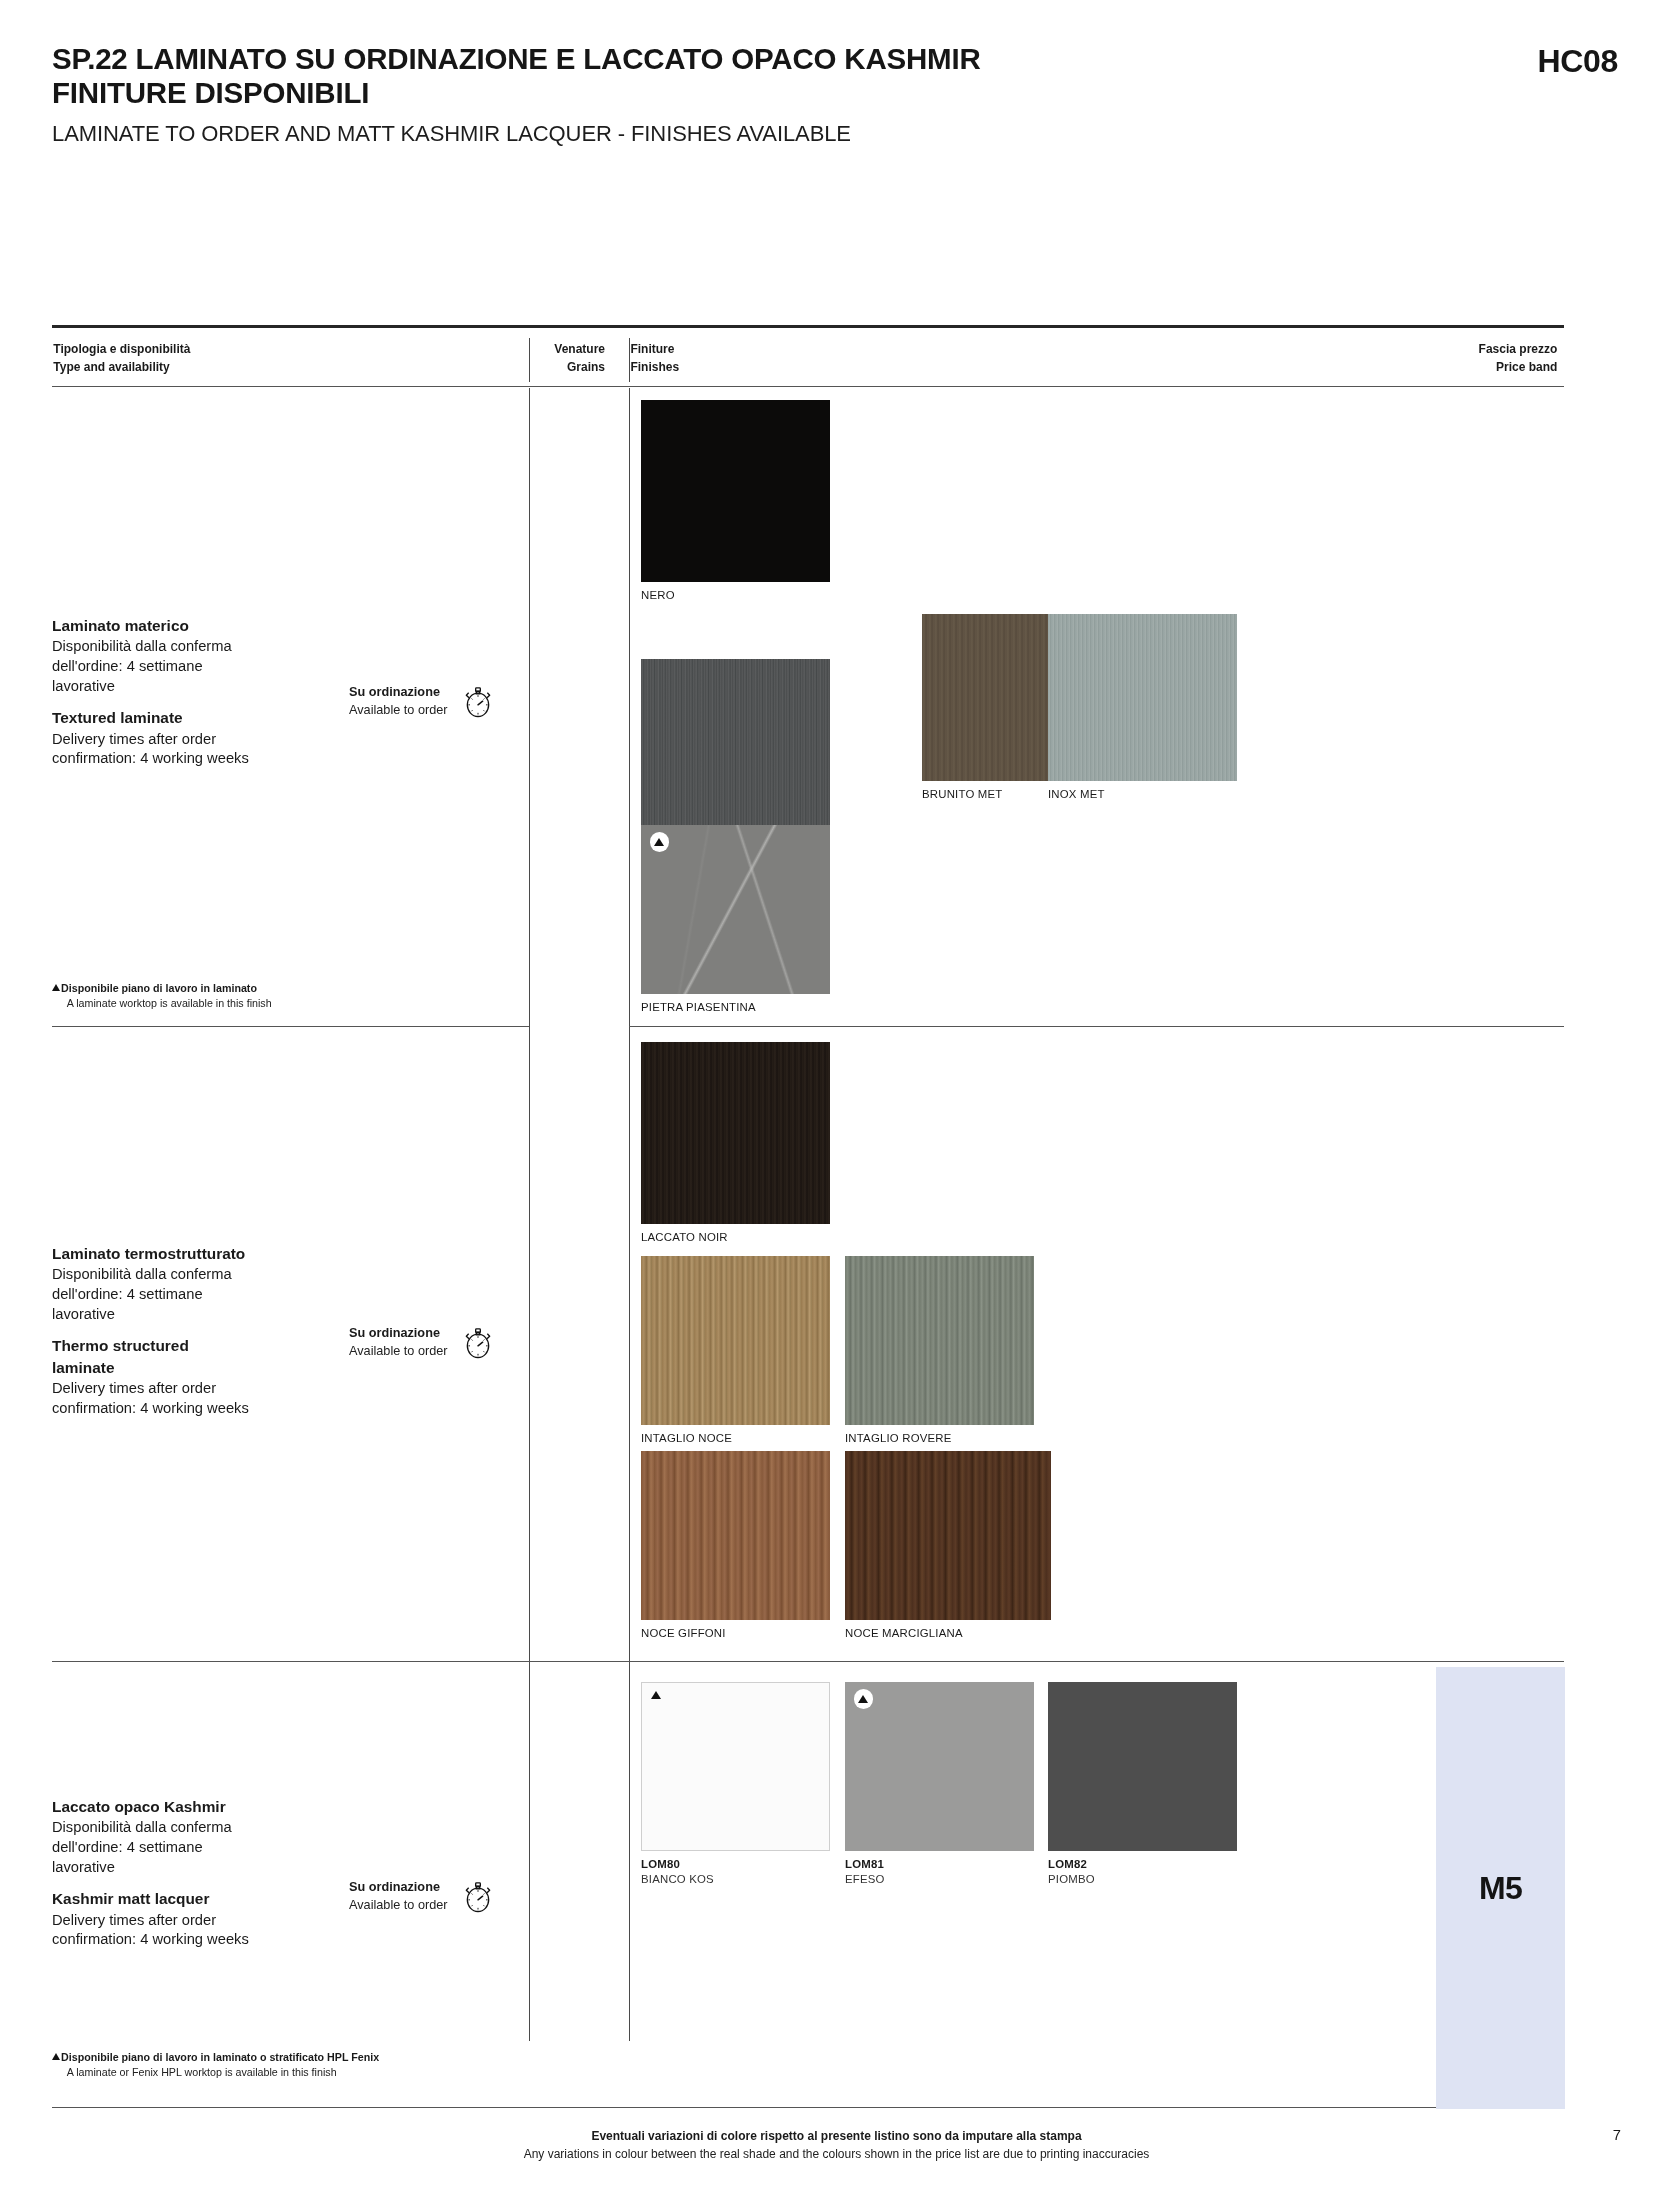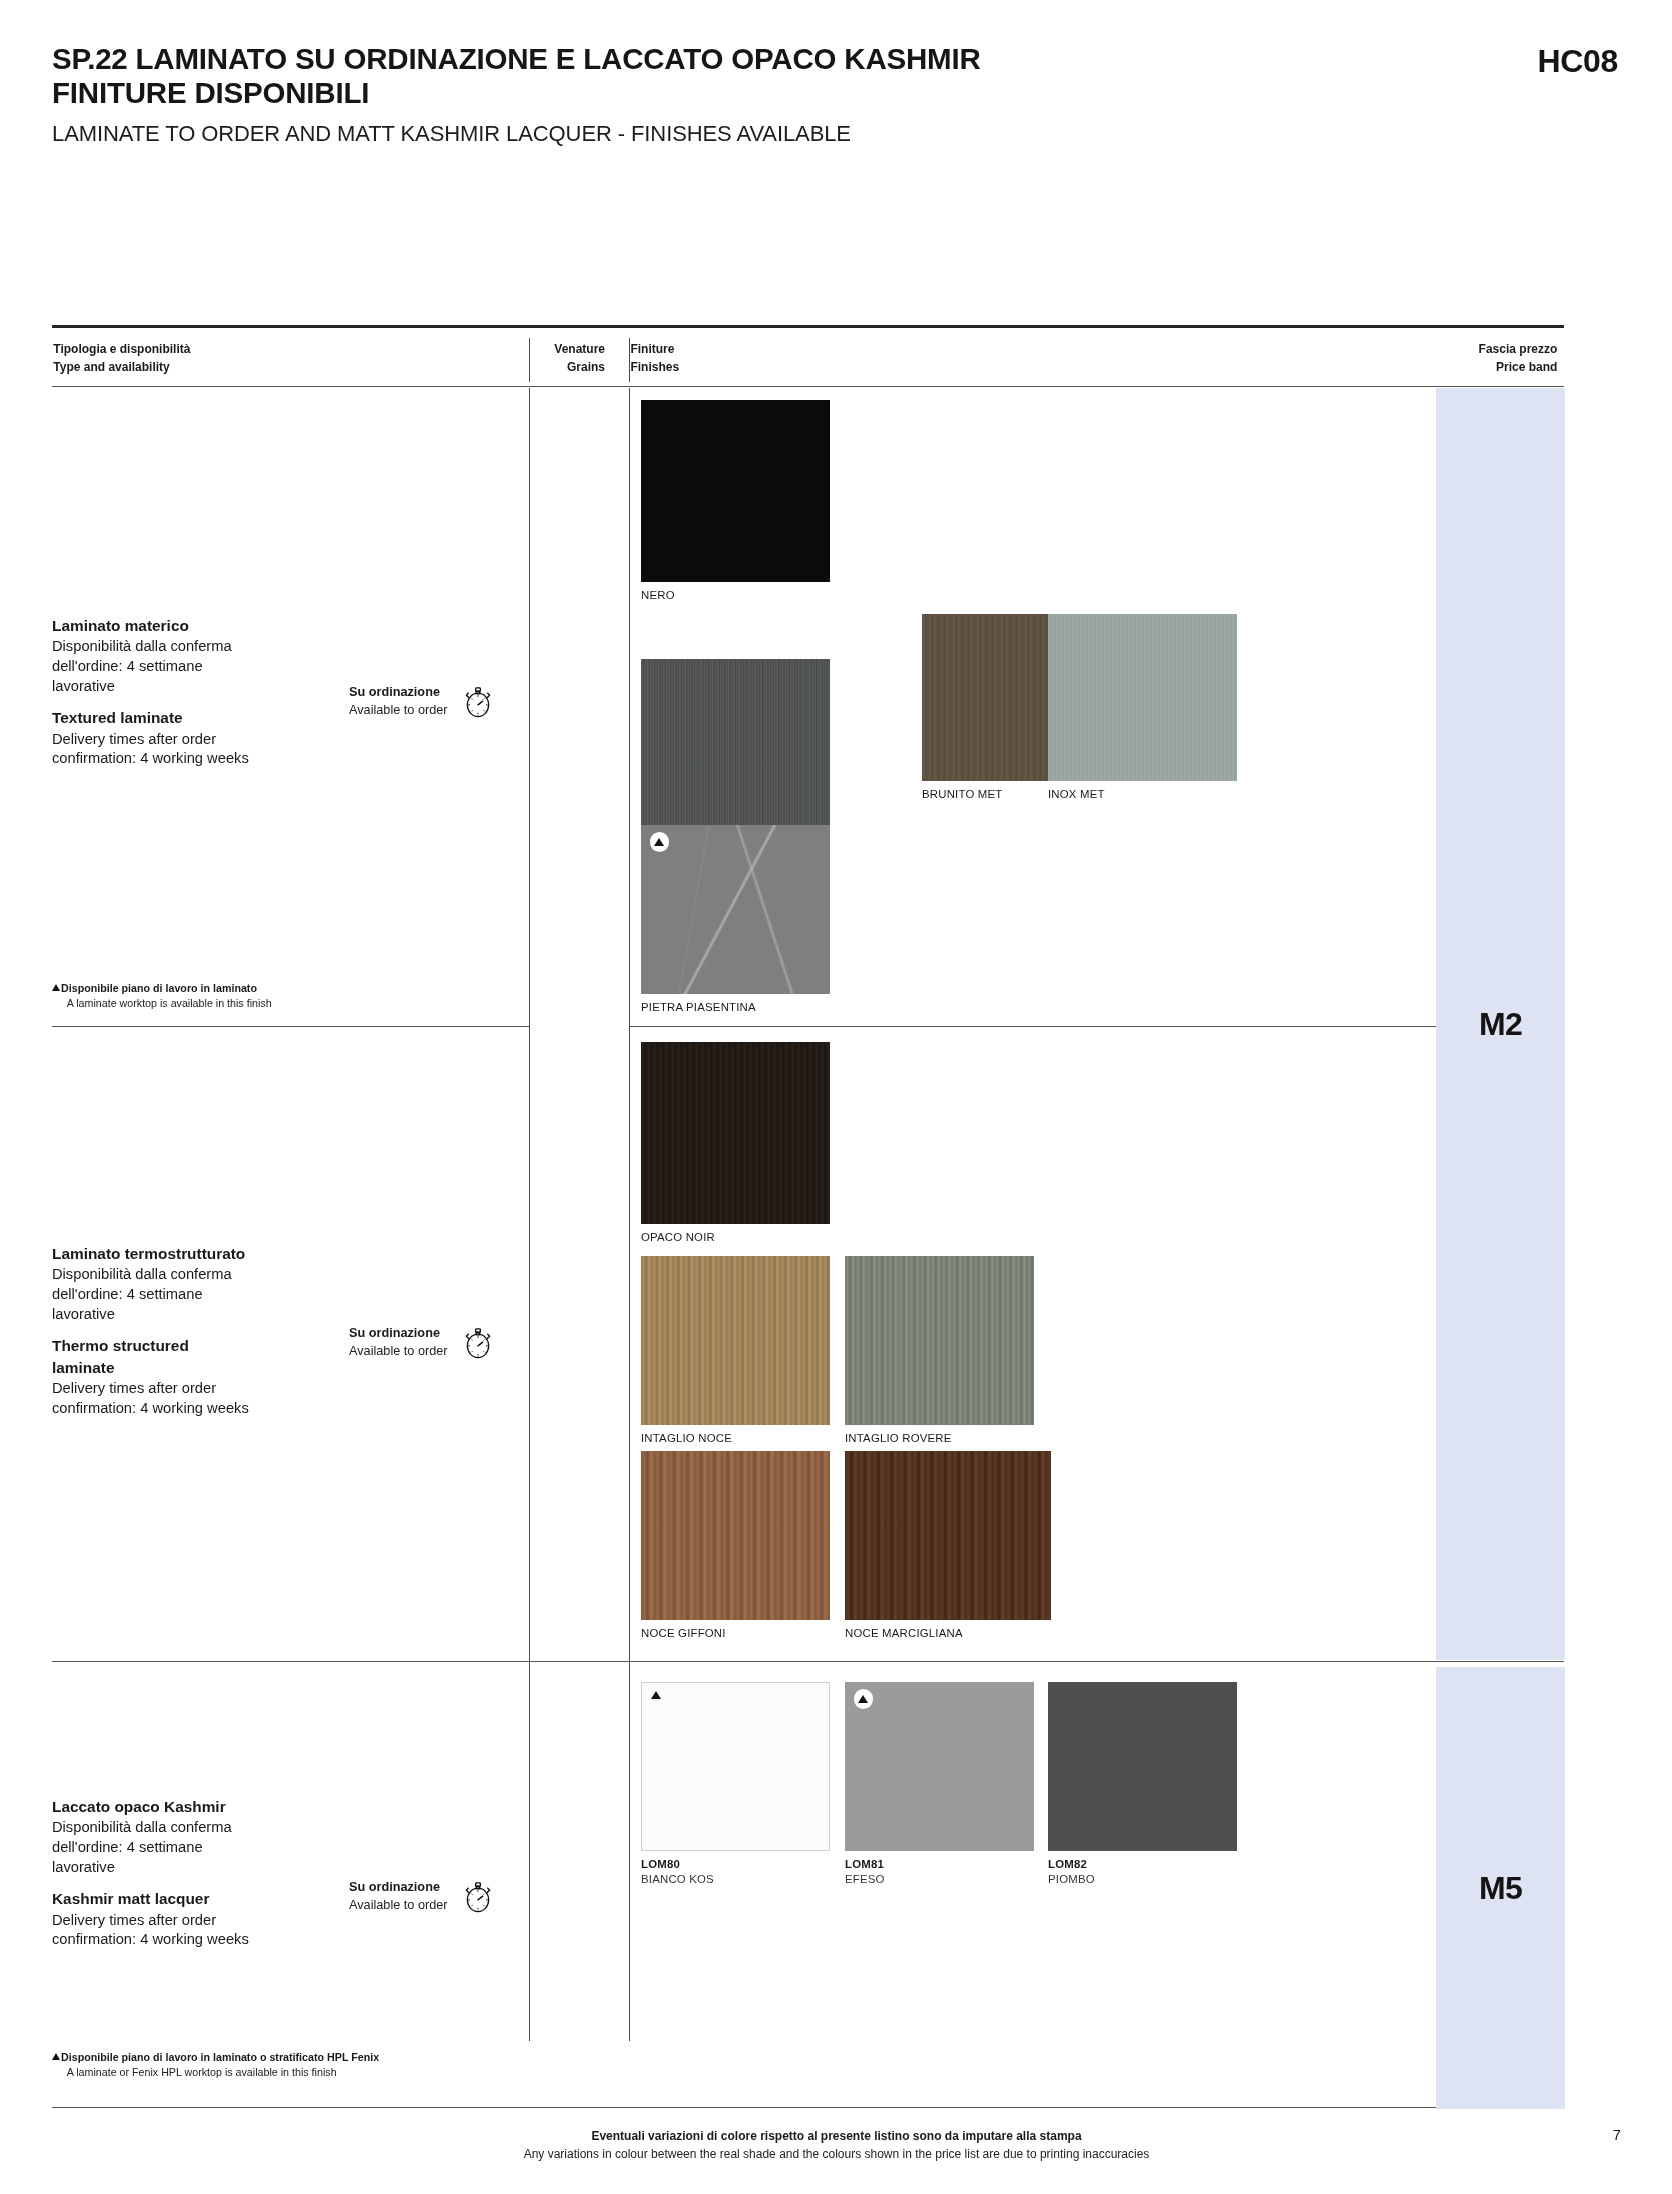--- a/index.html
+++ b/index.html
@@ -398,21 +398,21 @@
         <line x1="33.7" y1="21.4" x2="32.1" y2="23.1" stroke="#111" stroke-width="1.2"></line>
         <line x1="14.3" y1="40.6" x2="15.9" y2="38.9" stroke="#111" stroke-width="1.2"></line>
         <line x1="33.7" y1="40.6" x2="32.1" y2="38.9" stroke="#111" stroke-width="1.2"></line>
       </svg>
     </div>
 
     <div class="swatch" style="left:641px; top:1042px; width:189px;">
       <div class="sw-img" style="height:182px; background:
              repeating-linear-gradient(90deg,#1f1813 0px,#2b221b 2px,#191310 4px,#271f18 6px),
              #231b16;"></div>
-      <div class="sw-label">OPACO NOIR</div>
+      <div class="sw-label">LACCATO NOIR</div>
     </div>
 
     <div class="swatch" style="left:641px; top:1256px; width:189px;">
       <div class="sw-img" style="height:169px; background:
              repeating-linear-gradient(90deg,#9b7d52 0px,#ab8d62 2.7px,#8e7249 5.4px,#b5986d 8px,#947a50 10.7px),
              #a08257;"></div>
       <div class="sw-label">INTAGLIO NOCE</div>
     </div>
 
     <div class="swatch" style="left:845px; top:1256px; width:189px;">
@@ -503,23 +503,20 @@
 
     <div class="swatch" style="left:1048px; top:1682px; width:189px;">
       <div class="sw-img" style="height:169px; background:#4e4e4e;"></div>
       <div class="sw-label sw-label-b">LOM82</div>
       <div class="sw-label2">PIOMBO</div>
     </div>
 
     <div class="rule-thin" style="position:absolute; left:52px; top:2107px; width:1512px;"></div>
   </div>
 
-  <div class="band" style="left:1436px; top:388px; height:1272px;">
-    <div class="band-label" style="position:absolute; top:50%; transform:translateY(-50%); padding-bottom:0;">M2</div>
-  </div>
 
   <div class="band" style="left:1436px; top:1667px; height:442px;">
     <div class="band-label" style="position:absolute; top:50%; transform:translateY(-50%); padding-bottom:0;">M5</div>
   </div>
 
   <div class="footer">
     <div class="footer-it">Eventuali variazioni di colore rispetto al presente listino sono da imputare alla stampa</div>
     <div class="footer-en">Any variations in colour between the real shade and the colours shown in the price list are due to printing inaccuracies</div>
   </div>
   <div class="page-num">7</div>

